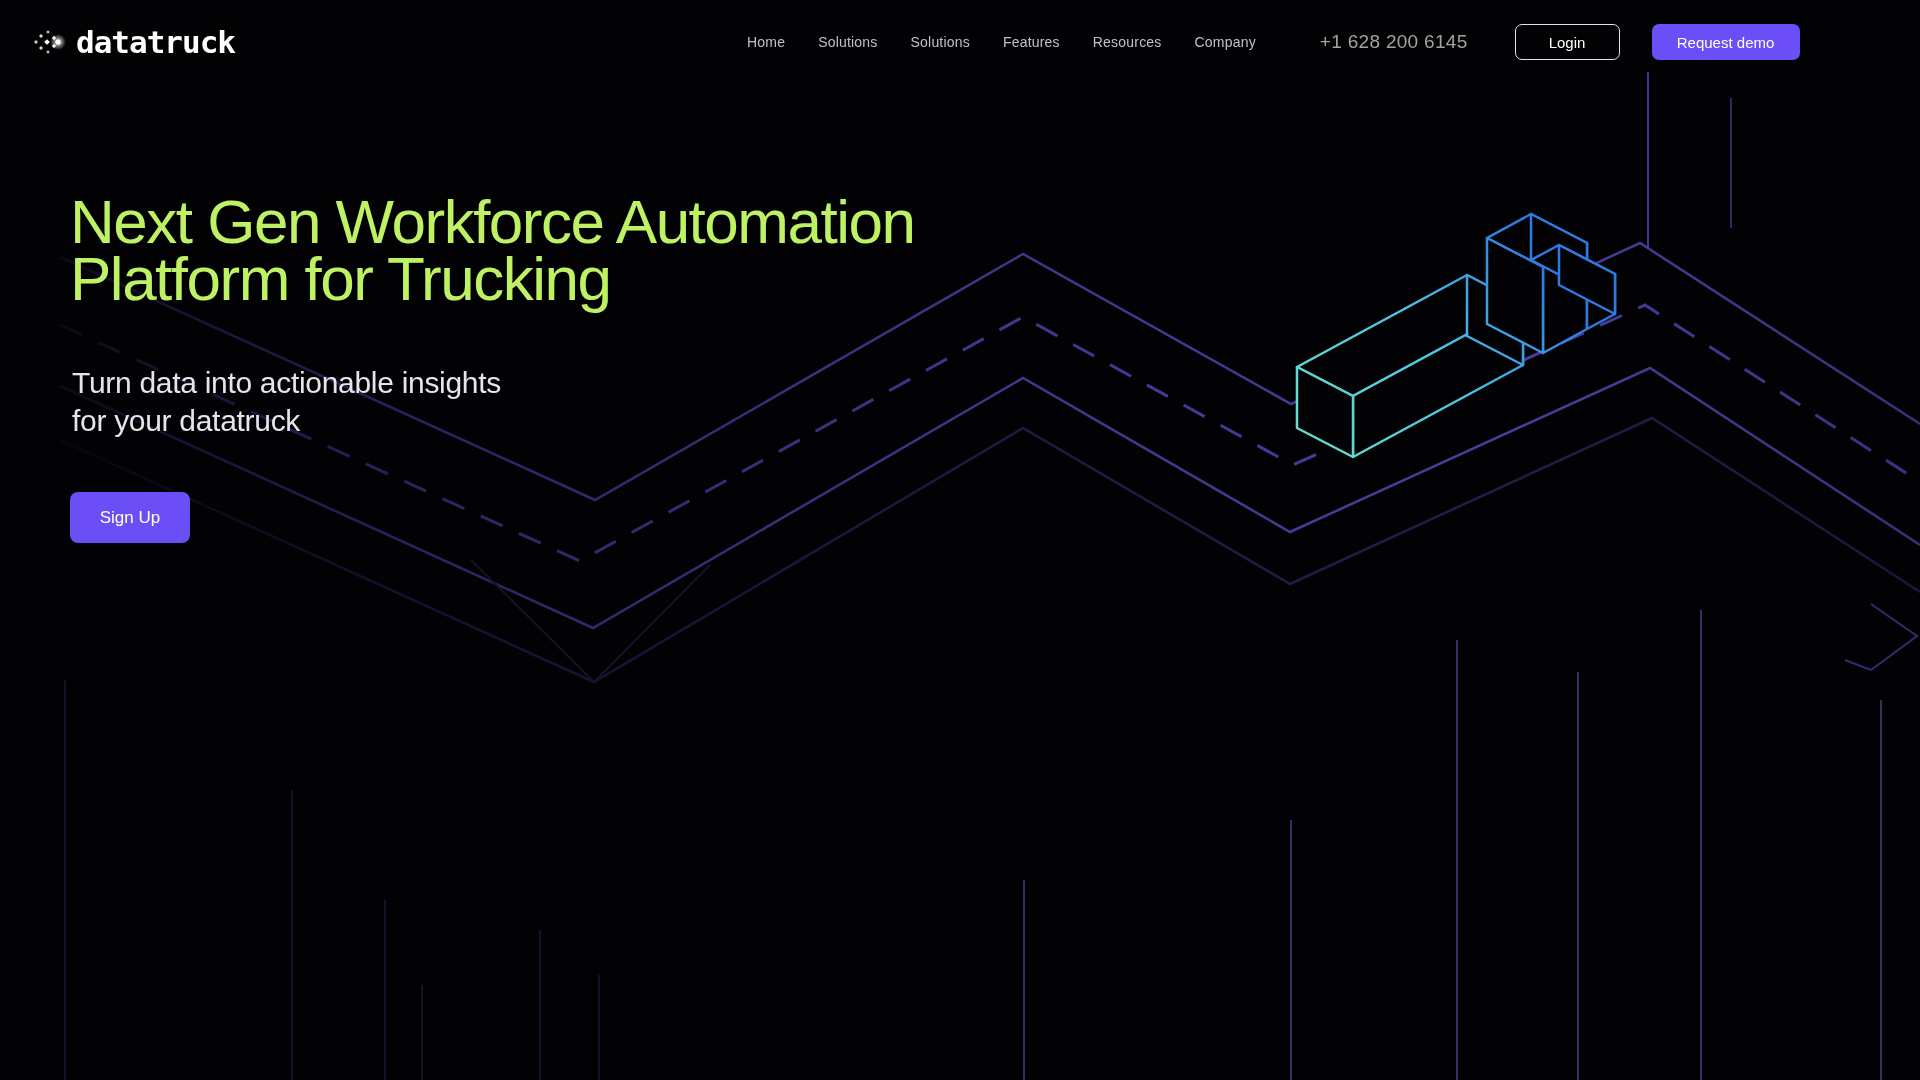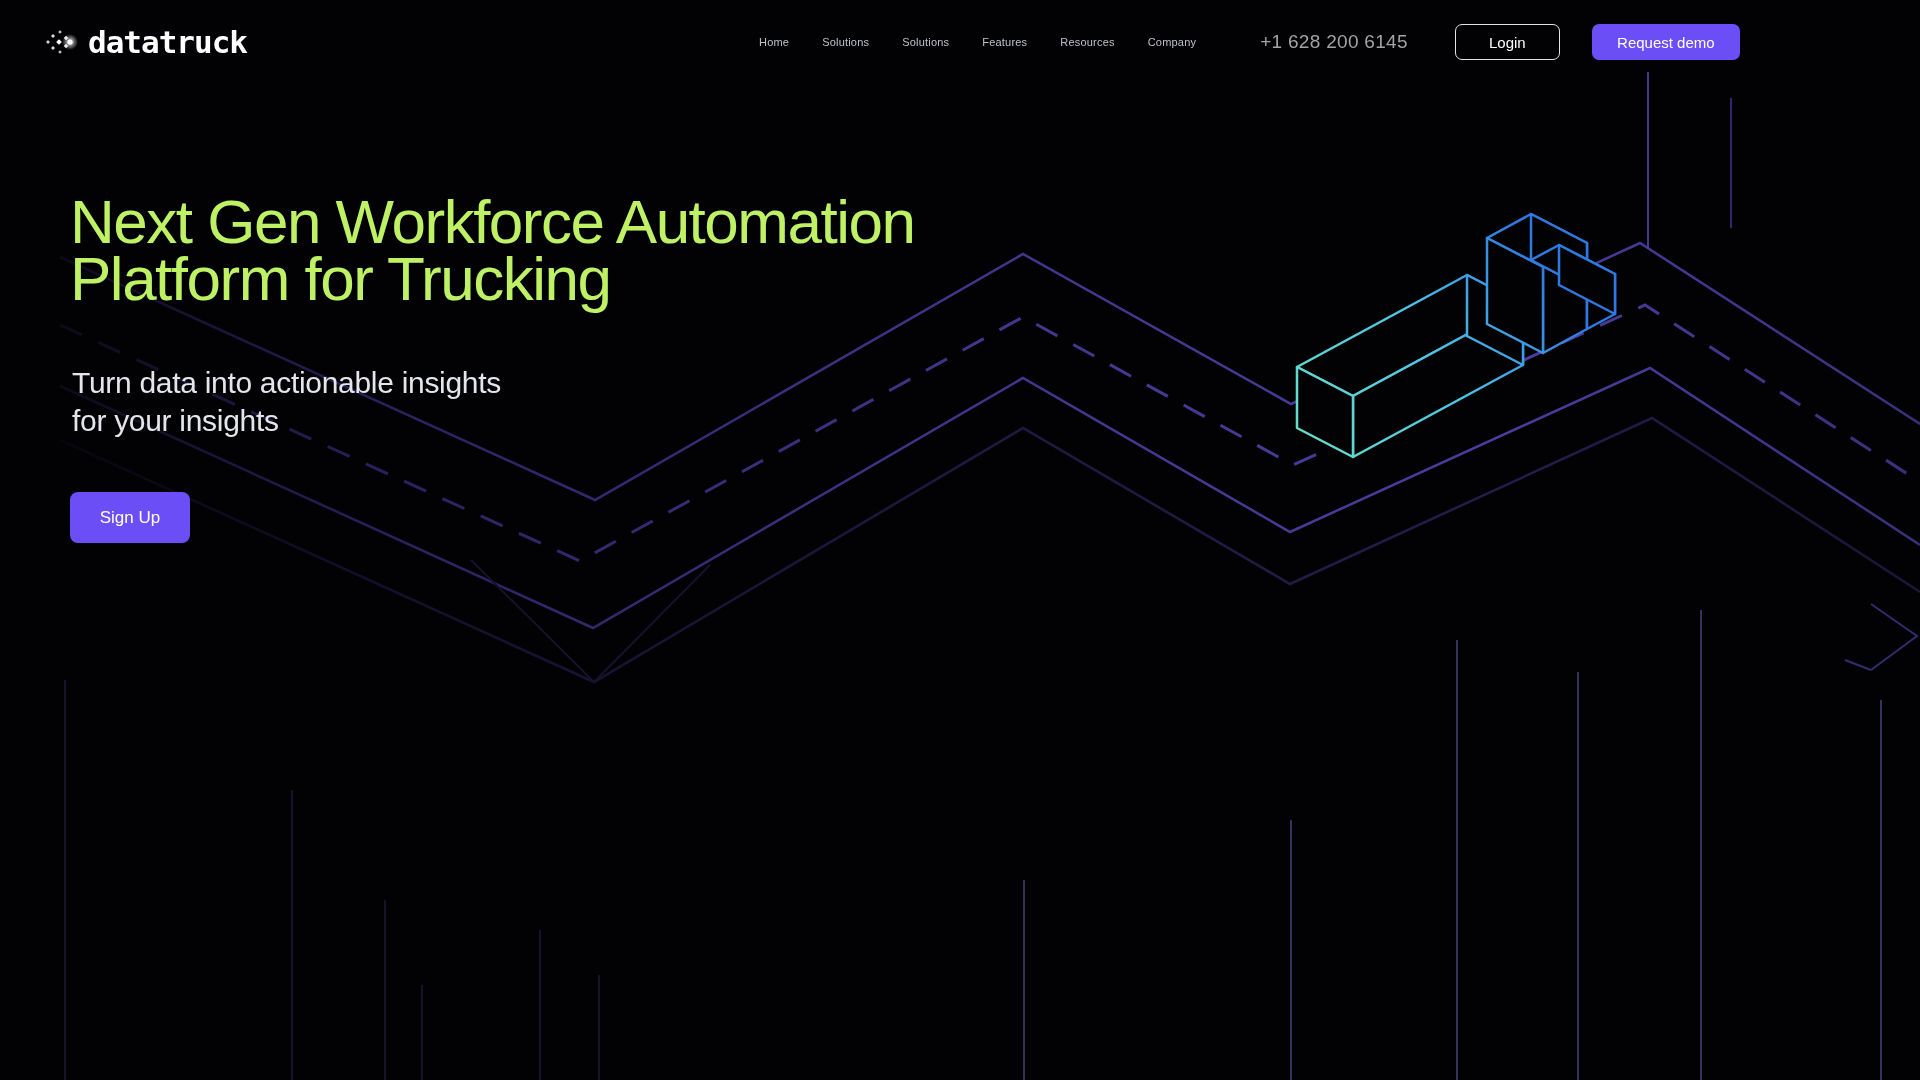--- a/index.html
+++ b/index.html
@@ -17,31 +17,31 @@
   }
   .stage{position:absolute;inset:0;width:1920px;height:1080px;}
 
   
   .bg-art{position:absolute;inset:0;z-index:0;}
 
   
   .header{
     position:absolute;top:0;left:0;right:0;height:84px;
     display:flex;align-items:center;
-    padding:0 72px 0 40px;
+    padding:0 72px 0 28px;
     z-index:5;
   }
   .logo{display:flex;align-items:center;gap:8px;cursor:pointer;text-decoration:none;color:#fff;}
   .logo-word{
     font-family:"DejaVu Sans Mono", monospace;
     font-weight:bold;font-size:31px;letter-spacing:-1px;color:#fff;
   }
   .nav{display:flex;align-items:center;gap:33px;margin-left:512px;white-space:nowrap;}
   .nav a{
-    color:var(--nav-text);text-decoration:none;font-size:11px;letter-spacing:.2px;cursor:pointer;
+    color:var(--nav-text);text-decoration:none;font-size:14px;letter-spacing:.2px;cursor:pointer;
   }
   .phone{
     margin-left:64px;font-size:19px;font-weight:500;color:#a3a3a3;letter-spacing:.3px;
     text-decoration:none;white-space:nowrap;cursor:pointer;
   }
   .btn{
     display:inline-flex;align-items:center;justify-content:center;
     height:36px;border-radius:7px;font-size:15px;color:#fff;cursor:pointer;
     font-family:"Liberation Sans", sans-serif;
   }
@@ -190,18 +190,18 @@
     <button class="btn btn-demo">Request demo</button>
   </header>
 
   <section class="hero">
     <h1>
       <span>Next Gen Workforce Automation</span>
       <span>Platform for Trucking</span>
     </h1>
     <p class="subtitle">
       <span>Turn data into actionable insights</span>
-      <span>for your insights</span>
+      <span>for your datatruck</span>
     </p>
     <button class="btn-signup">Sign Up</button>
   </section>
 
 </div>
 
 </body></html>

